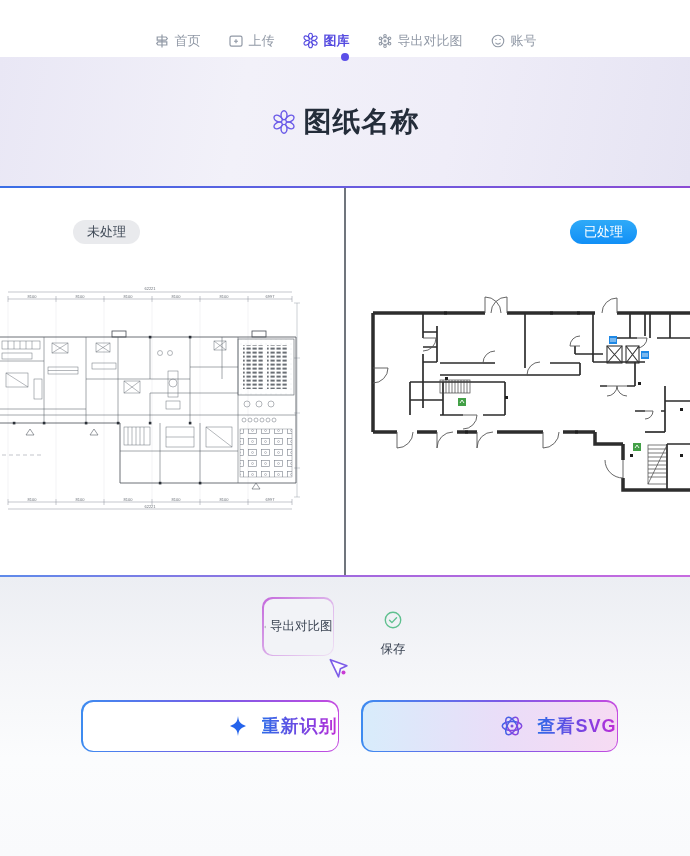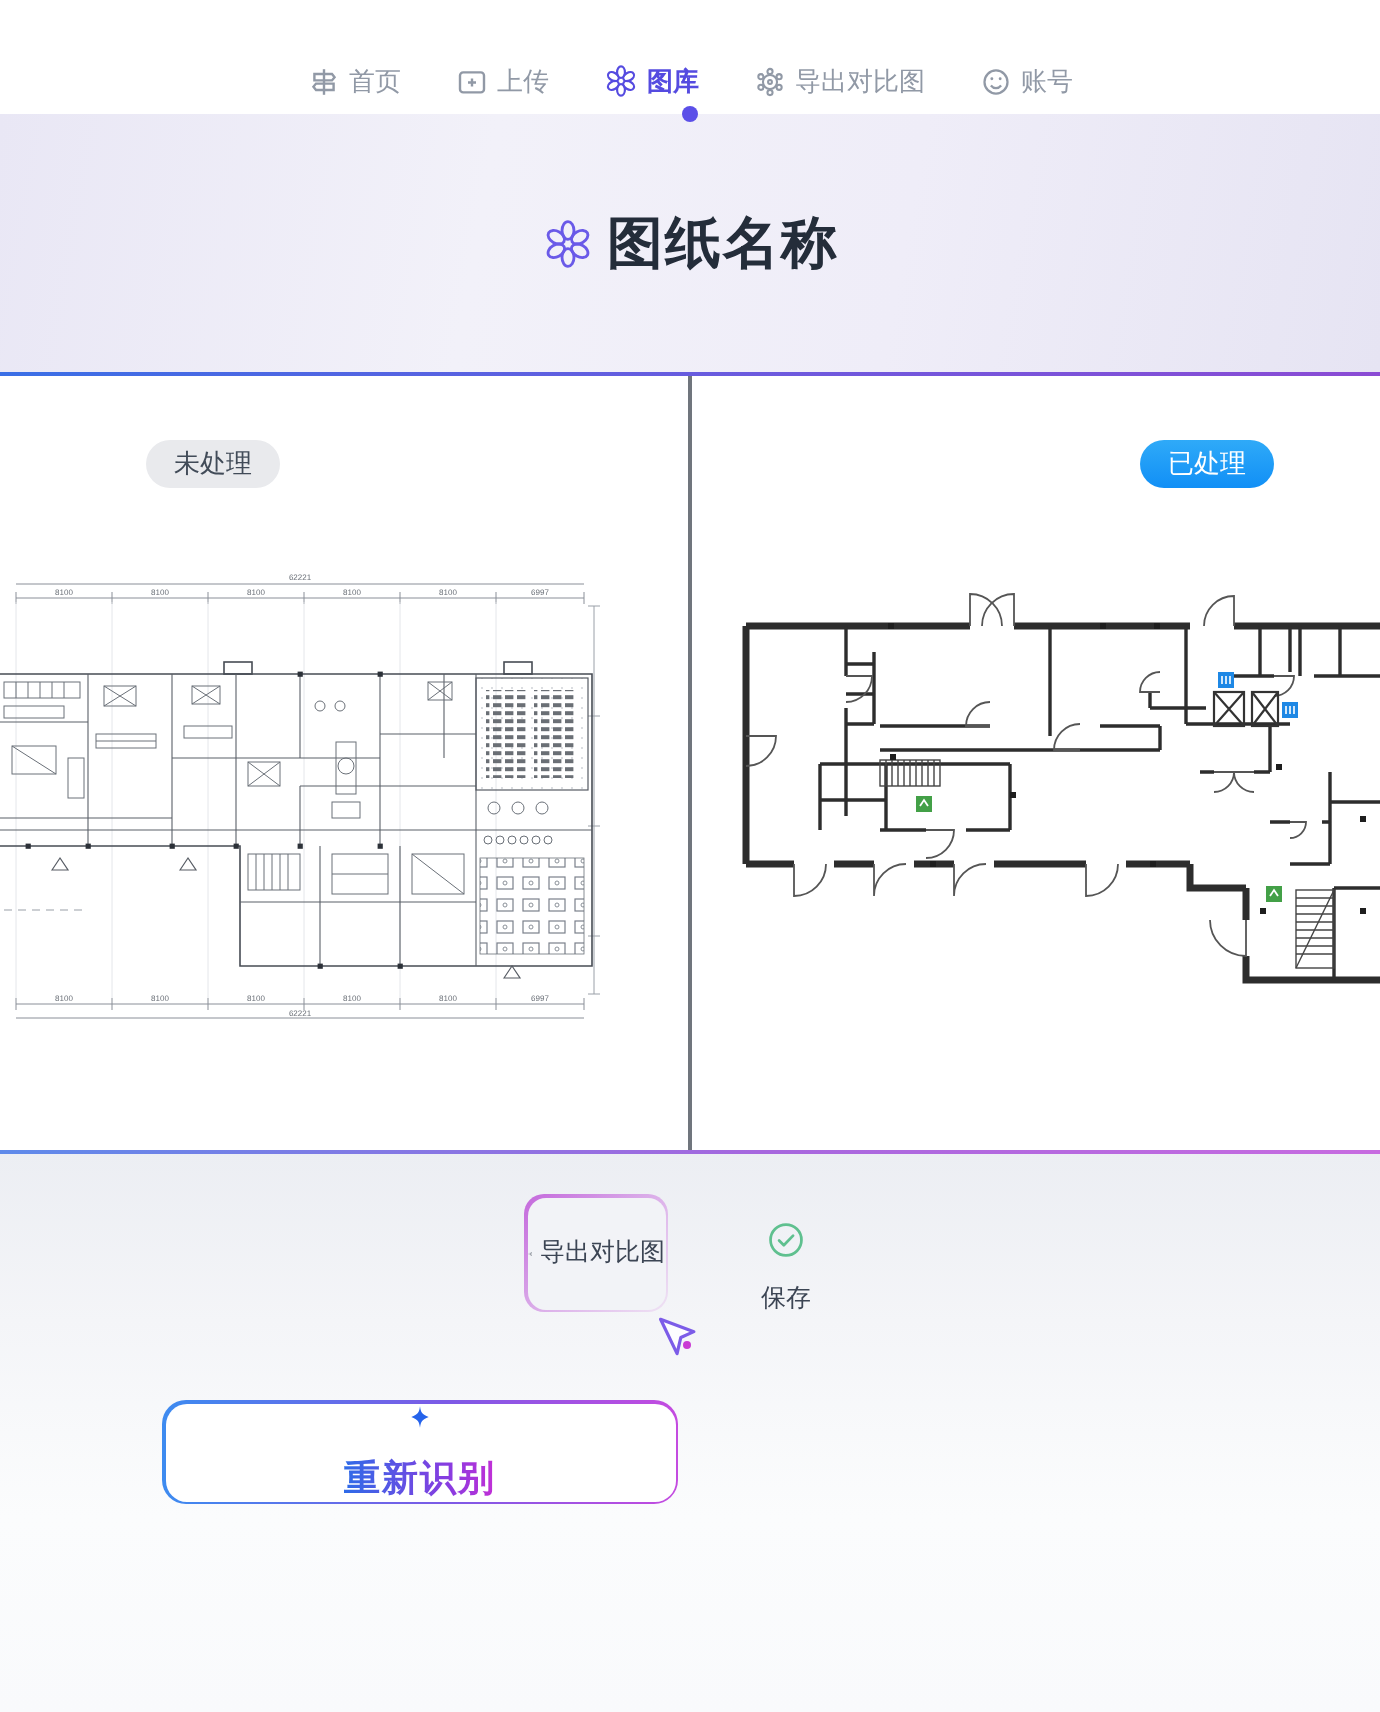--- a/index.html
+++ b/index.html
@@ -46,21 +46,21 @@
   .tool-label { font-size:12.5px; color:#3C4554; white-space:nowrap; }
 
   .save-group { position:absolute; left:367px; top:33px; width:52px; display:flex; flex-direction:column;
                 align-items:center; gap:11px; cursor:pointer; }
 
   .cursor-wrap { position:absolute; left:328px; top:78px; width:24px; height:26px; }
 
   .big-btn { position:absolute; top:123px; height:52px; border-radius:12px; padding:1.5px;
              background:linear-gradient(90deg,#3D8BF0 0%,#7C5AE6 55%,#C44BE0 100%); cursor:pointer; }
   .big-btn-inner { width:100%; height:100%; border-radius:10.5px; display:flex; align-items:center;
-                   justify-content:flex-end; gap:12px;flex-direction:column; }
+                   justify-content:flex-end; gap:12px; }
   .btn-reidentify { left:81px; width:258px; }
   .btn-reidentify .big-btn-inner { background:#fff; }
   .btn-viewsvg { left:361px; width:257px; }
   .btn-viewsvg .big-btn-inner { background:linear-gradient(90deg,#D8ECFB 0%,#EADDF8 55%,#F6DBF3 100%); }
   .big-btn-label { font-size:18px; font-weight:bold; letter-spacing:1px;
                    background:linear-gradient(90deg,#2E6BE8,#8A3BE0 70%,#C32FD6);
                    -webkit-background-clip:text; background-clip:text; color:transparent; }
 </style>
 </head>
 <body>
@@ -456,15 +456,34 @@
 
     <div class="big-btn btn-reidentify">
       <div class="big-btn-inner">
         <svg width="24" height="24" viewBox="0 0 24 24">
           <path d="M12 2 C12.8 8.2 13.8 9.2 20 12 C13.8 14.8 12.8 15.8 12 22 C11.2 15.8 10.2 14.8 4 12 C10.2 9.2 11.2 8.2 12 2 Z" fill="#2563EB"></path>
         </svg>
         <span class="big-btn-label">重新识别</span>
       </div>
     </div>
 
+    <div class="big-btn btn-viewsvg">
+      <div class="big-btn-inner">
+        <svg width="26" height="26" viewBox="0 0 24 24">
+          <defs>
+            <linearGradient id="atomGrad" x1="0" y1="0" x2="1" y2="1">
+              <stop offset="0" stop-color="#2E6BE8"></stop>
+                <stop offset="1" stop-color="#A03BDE"></stop>
+            </linearGradient>
+          </defs>
+          <g fill="none" stroke="url(#atomGrad)" stroke-width="1.4">
+            <ellipse cx="12" cy="12" rx="9" ry="4.2"></ellipse>
+            <ellipse cx="12" cy="12" rx="9" ry="4.2" transform="rotate(60 12 12)"></ellipse>
+            <ellipse cx="12" cy="12" rx="9" ry="4.2" transform="rotate(-60 12 12)"></ellipse>
+          </g>
+          <circle cx="12" cy="12" r="1.4" fill="#7B4FE0"></circle>
+        </svg>
+        <span class="big-btn-label">查看SVG</span>
+      </div>
+    </div>
   </div>
 
 </div>
 
 </body></html>

